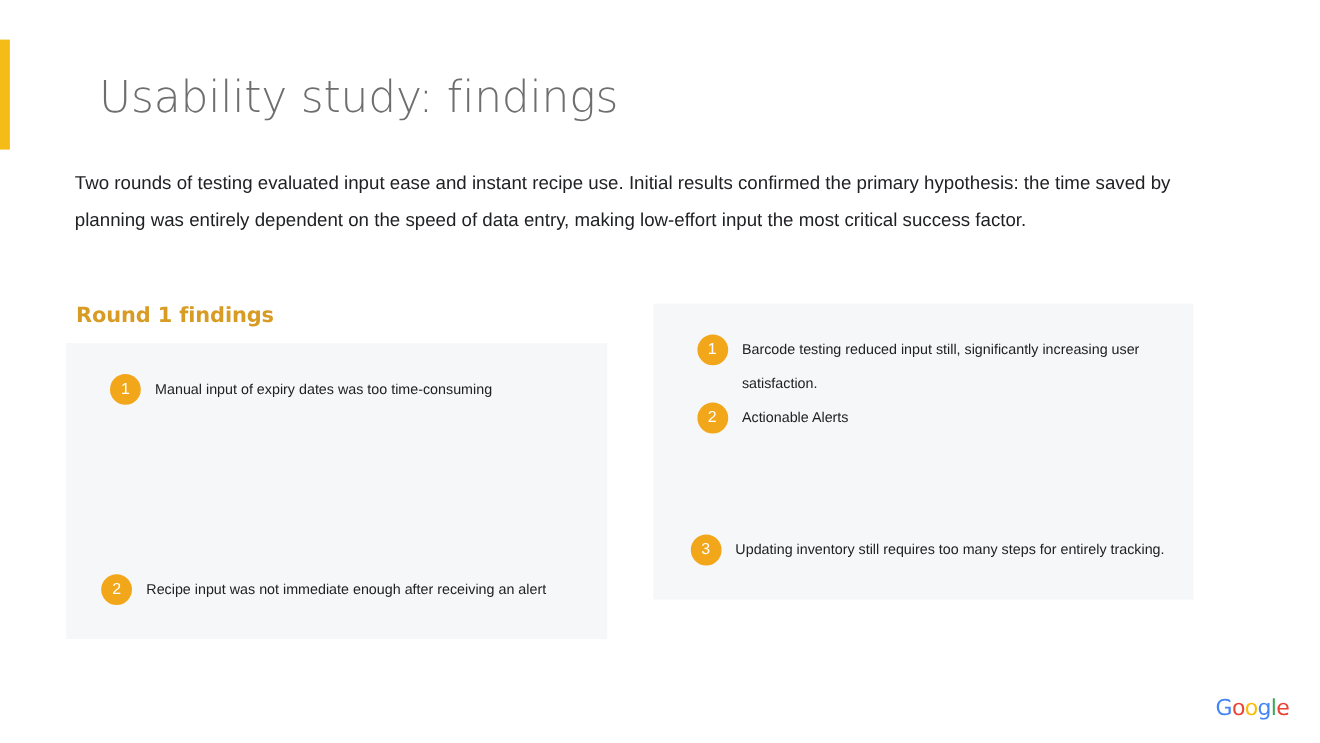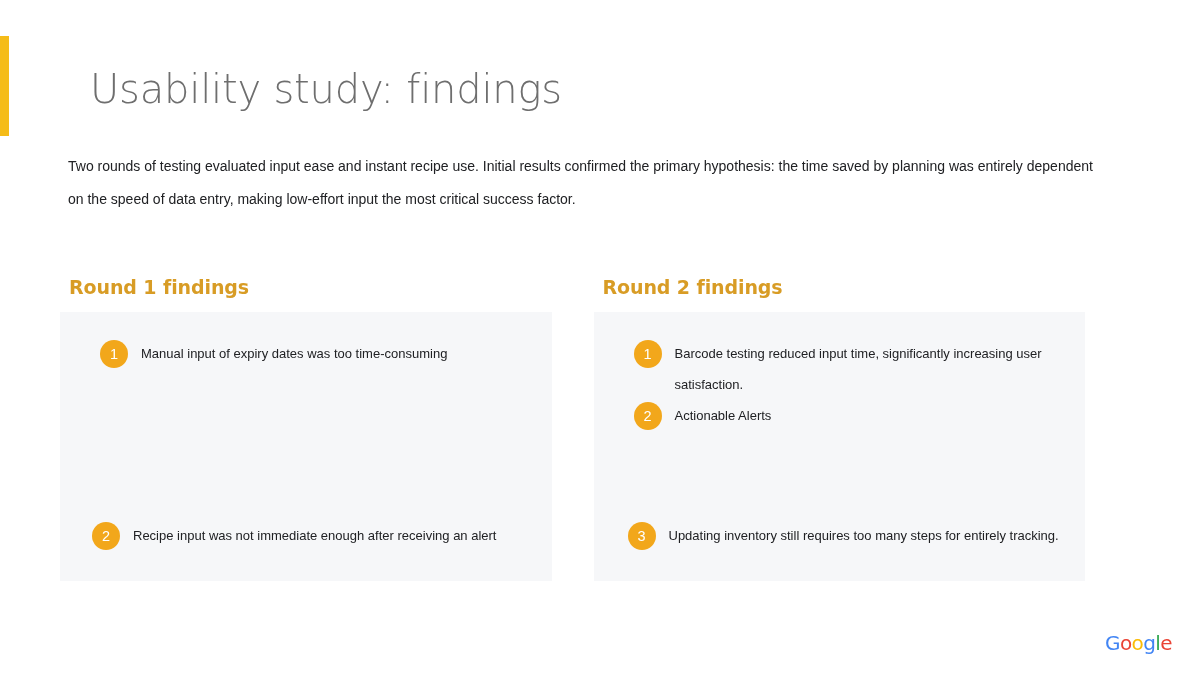--- a/index.html
+++ b/index.html
@@ -45,21 +45,21 @@
     white-space: nowrap;
     margin-left: 24px;
   }
 
   
   .intro {
     position: absolute;
     left: 68px;
     top: 150px;
     width: 1030px;
-    font-size: 14px;
+    font-size: 17px;
     line-height: 33px;
     color: #202124;
     font-family: "Liberation Sans", sans-serif;
   }
 
   
   .columns {
     position: absolute;
     left: 60px;
     top: 276px;
@@ -177,27 +177,26 @@
 
         <div class="finding indent-2">
           <div class="badge">2</div>
           <div class="finding-text">Recipe input was not immediate enough after receiving an alert</div>
         </div>
 
       </div>
     </div>
 
     <div class="column">
-      <div class="col-heading">Round 2 findings</div>
       <div class="card spread">
 
         <div>
           <div class="finding indent-1">
             <div class="badge">1</div>
-            <div class="finding-text">Barcode testing reduced input time, significantly increasing user satisfaction.</div>
+            <div class="finding-text">Barcode testing reduced input still, significantly increasing user satisfaction.</div>
           </div>
 
           <div class="finding indent-1">
             <div class="badge">2</div>
             <div class="finding-text">Actionable Alerts</div>
           </div>
         </div>
 
         <div class="finding indent-3">
           <div class="badge">3</div>

